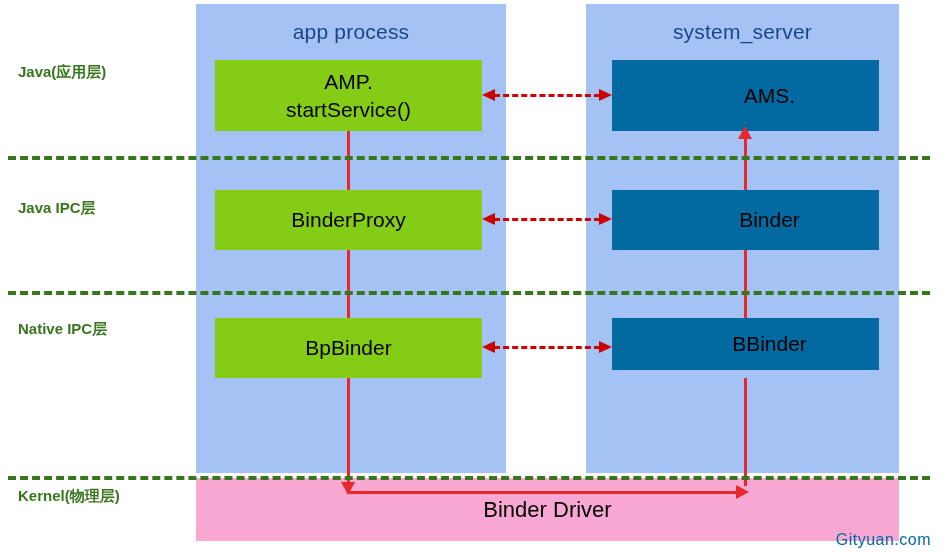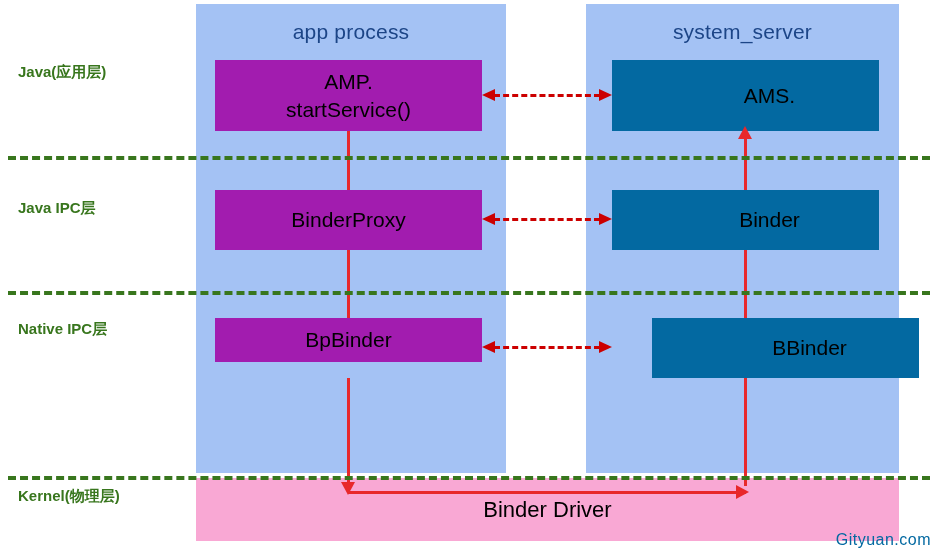--- a/index.html
+++ b/index.html
@@ -42,32 +42,32 @@
     position: absolute;
     display: flex;
     align-items: center;
     justify-content: center;
     text-align: center;
     font-size: 21px;
     color: #000000;
     line-height: 1.30;
     box-sizing: border-box;
   }
-  .comp-blue  { background: #a21caf; }
+  .comp-blue  { background: #84cc16; }
   .comp-green { background: #0369a1; padding-left: 48px; }
 
   
   #amp-box        { left: 215px; top: 60px;  width: 267px; height: 71px; }
   #binderproxy-box{ left: 215px; top: 190px; width: 267px; height: 60px; }
-  #bpbinder-box   { left: 215px; top: 318px; width: 267px; height: 44px; }
+  #bpbinder-box   { left: 215px; top: 318px; width: 267px; height: 60px; }
 
   
   #ams-box     { left: 612px; top: 60px;  width: 267px; height: 71px; }
   #binder-box  { left: 612px; top: 190px; width: 267px; height: 60px; }
-  #bbinder-box { left: 612px; top: 318px; width: 267px; height: 60px; margin-left: 40px; }
+  #bbinder-box { left: 612px; top: 318px; width: 267px; height: 52px; }
 
   
   #binder-driver-band {
     position: absolute;
     left: 196px;
     top: 478px;
     width: 703px;
     height: 63px;
     background: #f9a8d4;
     display: flex;

